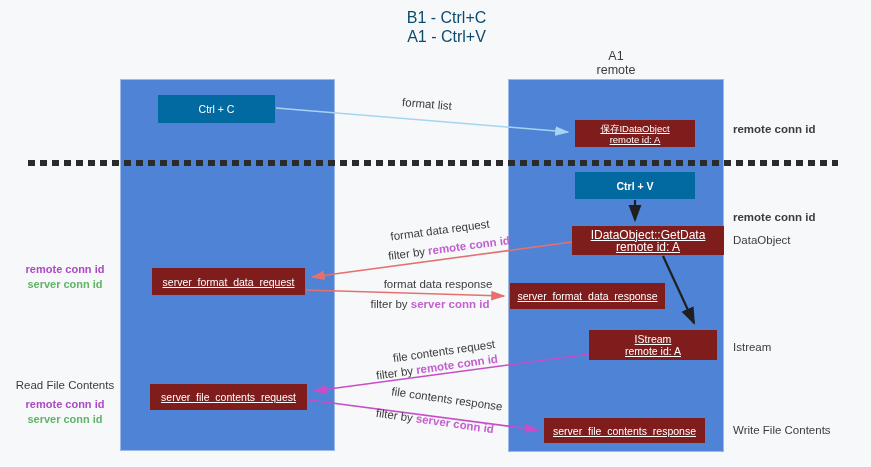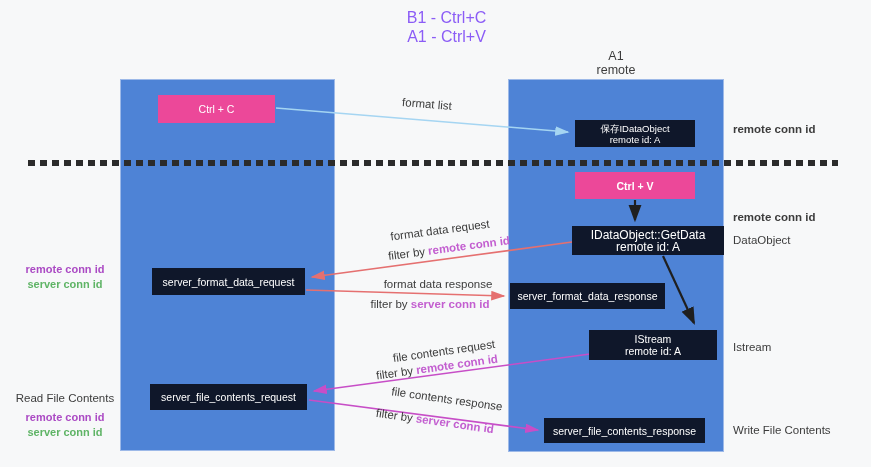--- a/index.html
+++ b/index.html
@@ -11,21 +11,21 @@
     position:relative;
     width:871px;height:467px;
     background:#f7f8f9;
     overflow:hidden;
   }
   .abs{position:absolute;}
   .title{
     left:0;right:0;top:8px;
     text-align:center;
     font-size:16px;line-height:19px;
-    color:#8b5cf6;
+    color:#0c4a6e;
     padding-left:22px;
   }
   .col-header{
     text-align:center;
     font-size:12.5px;line-height:14px;
     color:#3c3c3c;
   }
   .lifeline{
     background:#4e83d6;
     border:1px solid #9db9e8;
@@ -33,22 +33,22 @@
   }
   .node{
     box-sizing:border-box;
     color:#ffffff;
     display:flex;flex-direction:column;
     align-items:center;justify-content:center;
     text-align:center;
     font-size:10.5px;line-height:12px;
     z-index:3;
   }
-  .green{background:#ec4899;}
-  .orange{background:#0f172a;}
+  .green{background:#0369a1;}
+  .orange{background:#7f1d1d;text-decoration:underline;}
   svg.overlay{position:absolute;left:0;top:0;z-index:2;pointer-events:none;}
   .flowlabel{
     white-space:nowrap;
     font-size:11.5px;
     color:#3c3c3c;
     z-index:4;
   }
   .purple{color:#ab4ac4;font-weight:bold;}
   .purple2{color:#c35fd0;font-weight:bold;}
   .greentx{color:#5fb466;font-weight:bold;}
@@ -170,19 +170,19 @@
   <div class="abs side purple" style="left:733px;top:123px;">remote conn id</div>
   <div class="abs side purple" style="left:733px;top:211px;">remote conn id</div>
   <div class="abs side" style="left:733px;top:234px;">DataObject</div>
   <div class="abs side" style="left:733px;top:341px;">Istream</div>
   <div class="abs side" style="left:733px;top:424px;">Write File Contents</div>
 
   <div class="abs side sideblock" style="left:10px;top:262px;">
     <div class="purple">remote conn id</div>
     <div class="greentx">server conn id</div>
   </div>
-  <div class="abs side sideblock" style="left:10px;top:391px;">
+  <div class="abs side sideblock" style="left:10px;top:378px;">
     <div style="color:#3c3c3c;font-size:11.5px;">Read File Contents</div>
     <div class="purple" style="margin-top:4px;">remote conn id</div>
     <div class="greentx">server conn id</div>
   </div>
 
 </div>
 
 </body></html>

